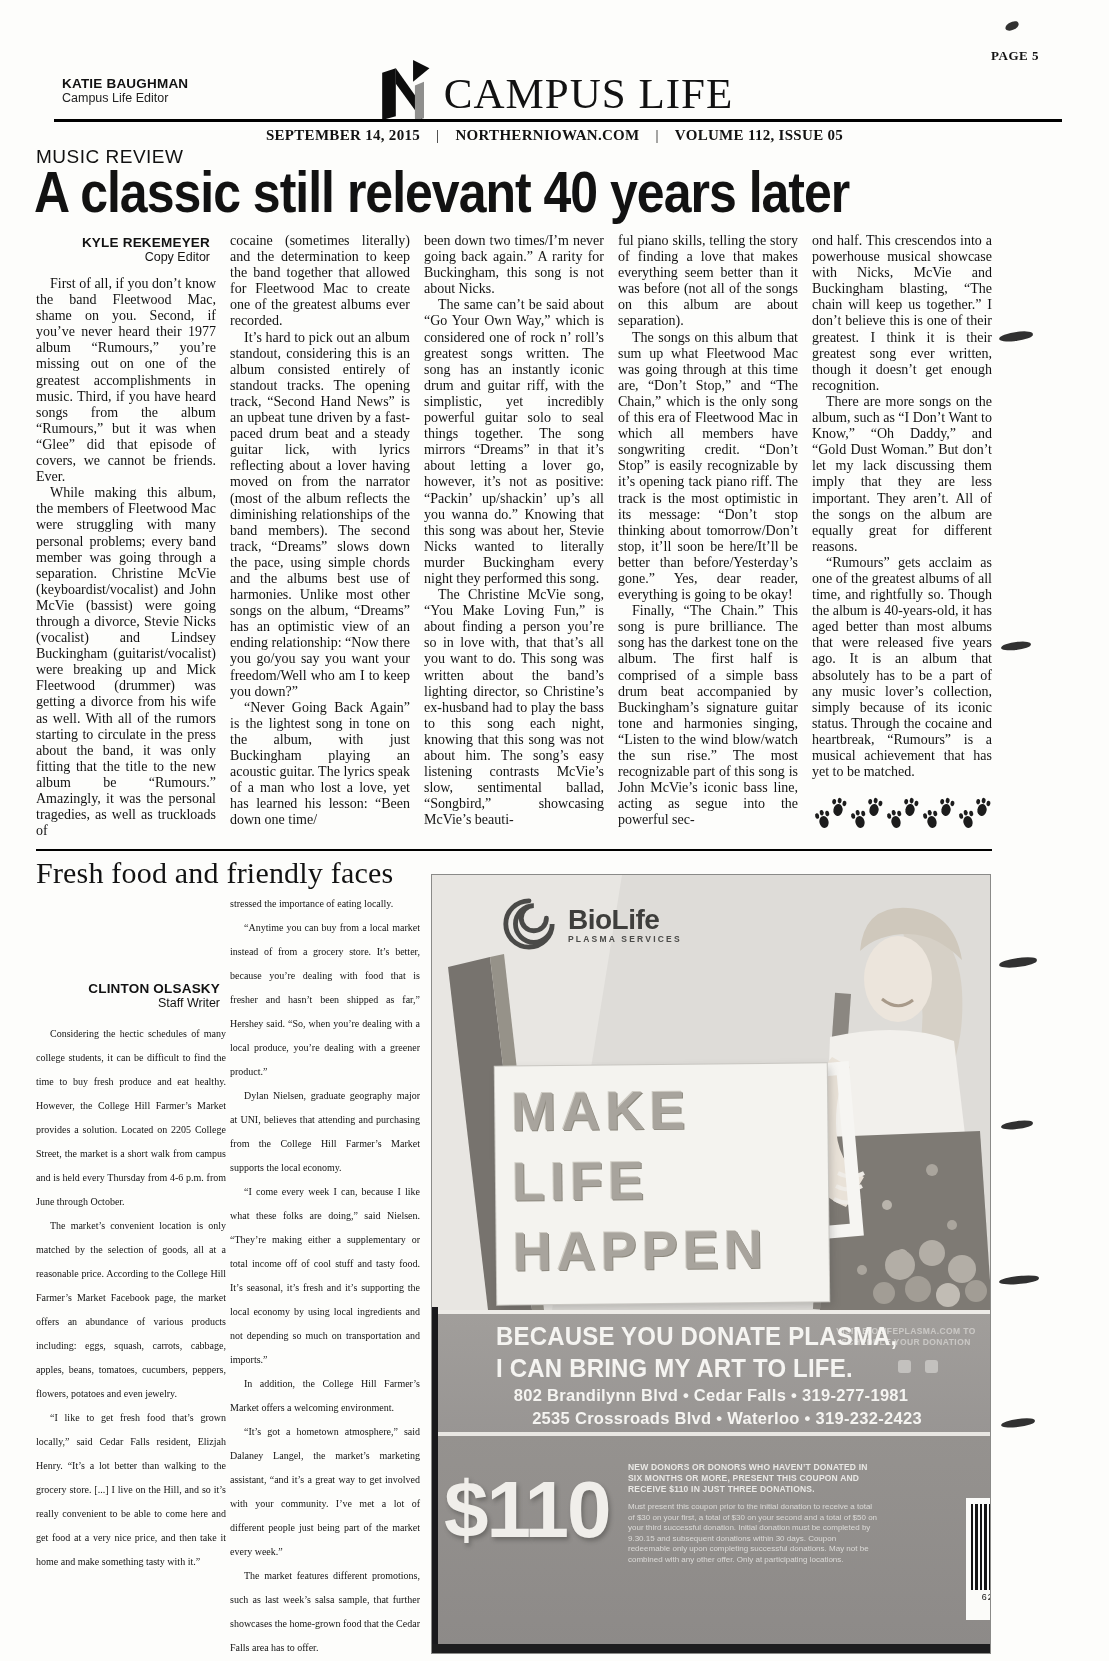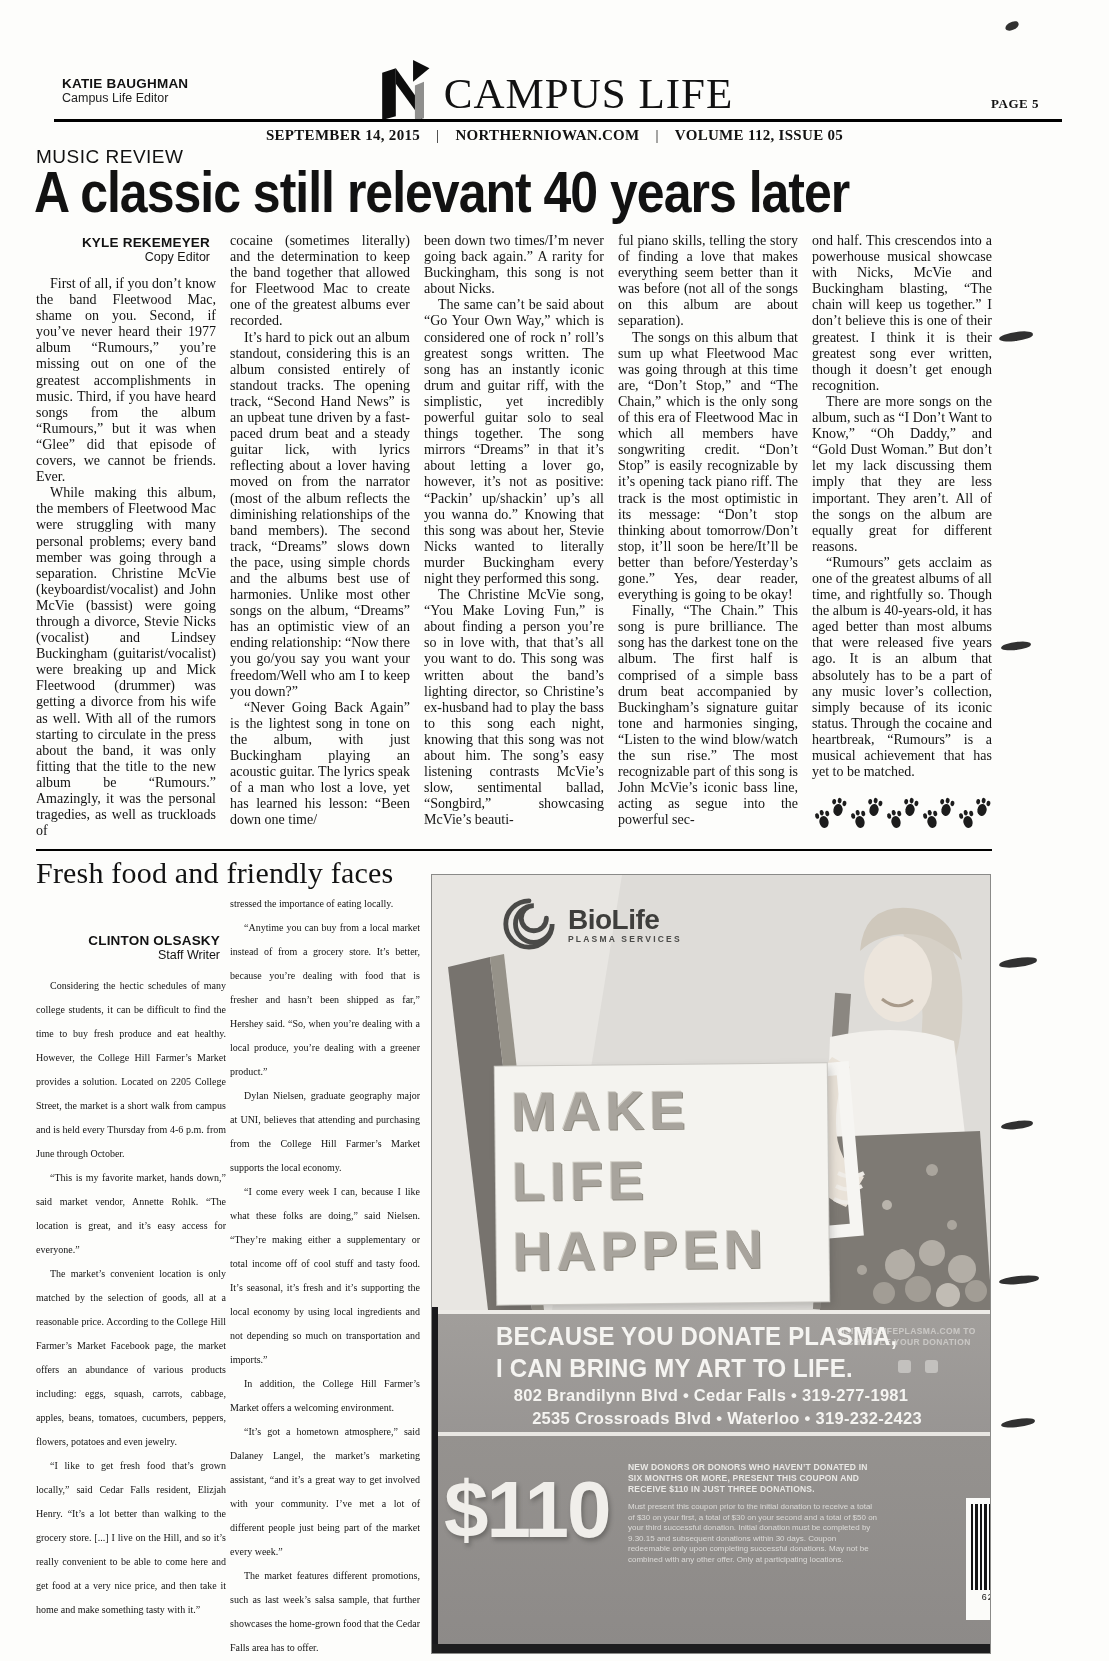--- a/index.html
+++ b/index.html
@@ -1,20 +1,20 @@
 <!DOCTYPE html>
 <html><head>
 <meta charset="utf-8">
 <style>
   html,body{margin:0;padding:0;background:#e8e8e6;}
   .page{position:relative;width:1109px;height:1661px;margin:0 auto;background:#fdfdfb;
         color:#121212;font-family:"Liberation Serif",serif;overflow:hidden;}
 
   
-  .page-label{position:absolute;top:48px;right:70px;font:bold 13px "Liberation Serif",serif;letter-spacing:.5px;margin-top:48px;}
+  .page-label{position:absolute;top:48px;right:70px;font:bold 13px "Liberation Serif",serif;letter-spacing:.5px;}
   .editor-block{position:absolute;top:76px;left:62px;font-family:"Liberation Sans",sans-serif;}
   .editor-name{font-size:13.5px;font-weight:bold;letter-spacing:.2px;}
   .editor-title{font-size:12.5px;color:#222;}
   .masthead{position:absolute;top:60px;left:0;width:100%;display:flex;justify-content:center;align-items:flex-end;gap:12px;}
   .ni-logo{width:56px;height:60px;}
   .section-title{font-family:"Liberation Serif",serif;font-size:43px;line-height:52px;letter-spacing:1px;font-weight:400;}
   .rule-top{position:absolute;top:119px;left:54px;width:1008px;height:3px;background:#000;}
   .dateline{position:absolute;top:127px;left:0;width:100%;text-align:center;
             font:bold 15px "Liberation Serif",serif;letter-spacing:.3px;}
   .dateline .bar{margin:0 16px;font-weight:400;}
@@ -173,21 +173,20 @@
   <div class="article2">
     <h2 class="headline2">Fresh food and friendly faces</h2>
     <div class="a2cols">
       <div class="col2w">
         <div class="byline">
           <div class="byline-name">CLINTON OLSASKY</div>
           <div class="byline-role">Staff Writer</div>
         </div>
         <div class="coltext">
             <p>Considering the hectic schedules of many college students, it can be difficult to find the time to buy fresh produce and eat healthy. However, the College Hill Farmer’s Market provides a solution. Located on 2205 College Street, the market is a short walk from campus and is held every Thursday from 4-6 p.m. from June through October.</p>
-            <p>“This is my favorite market, hands down,” said market vendor, Annette Rohlk. “The location is great, and it’s easy access for everyone.”</p>
             <p>The market’s convenient location is only matched by the selection of goods, all at a reasonable price. According to the College Hill Farmer’s Market Facebook page, the market offers an abundance of various products including: eggs, squash, carrots, cabbage, apples, beans, tomatoes, cucumbers, peppers, flowers, potatoes and even jewelry.</p>
             <p>“I like to get fresh food that’s grown locally,” said Cedar Falls resident, Elizjah Henry. “It’s a lot better than walking to the grocery store. [...] I live on the Hill, and so it’s really convenient to be able to come here and get food at a very nice price, and then take it home and make something tasty with it.”</p>
           </div>
       </div>
       <div class="col2w">
         <div class="coltext">
             <p class="cont">stressed the importance of eating locally.</p>
             <p>“Anytime you can buy from a local market instead of from a grocery store. It’s better, because you’re dealing with food that is fresher and hasn’t been shipped as far,” Hershey said. “So, when you’re dealing with a local produce, you’re dealing with a greener product.”</p>
             <p>Dylan Nielsen, graduate geography major at UNI, believes that attending and purchasing from the College Hill Farmer’s Market supports the local economy.</p>
             <p>“I come every week I can, because I like what these folks are doing,” said Nielsen. “They’re making either a supplementary or total income off of cool stuff and tasty food. It’s seasonal, it’s fresh and it’s supporting the local economy by using local ingredients and not depending so much on transportation and imports.”</p>

